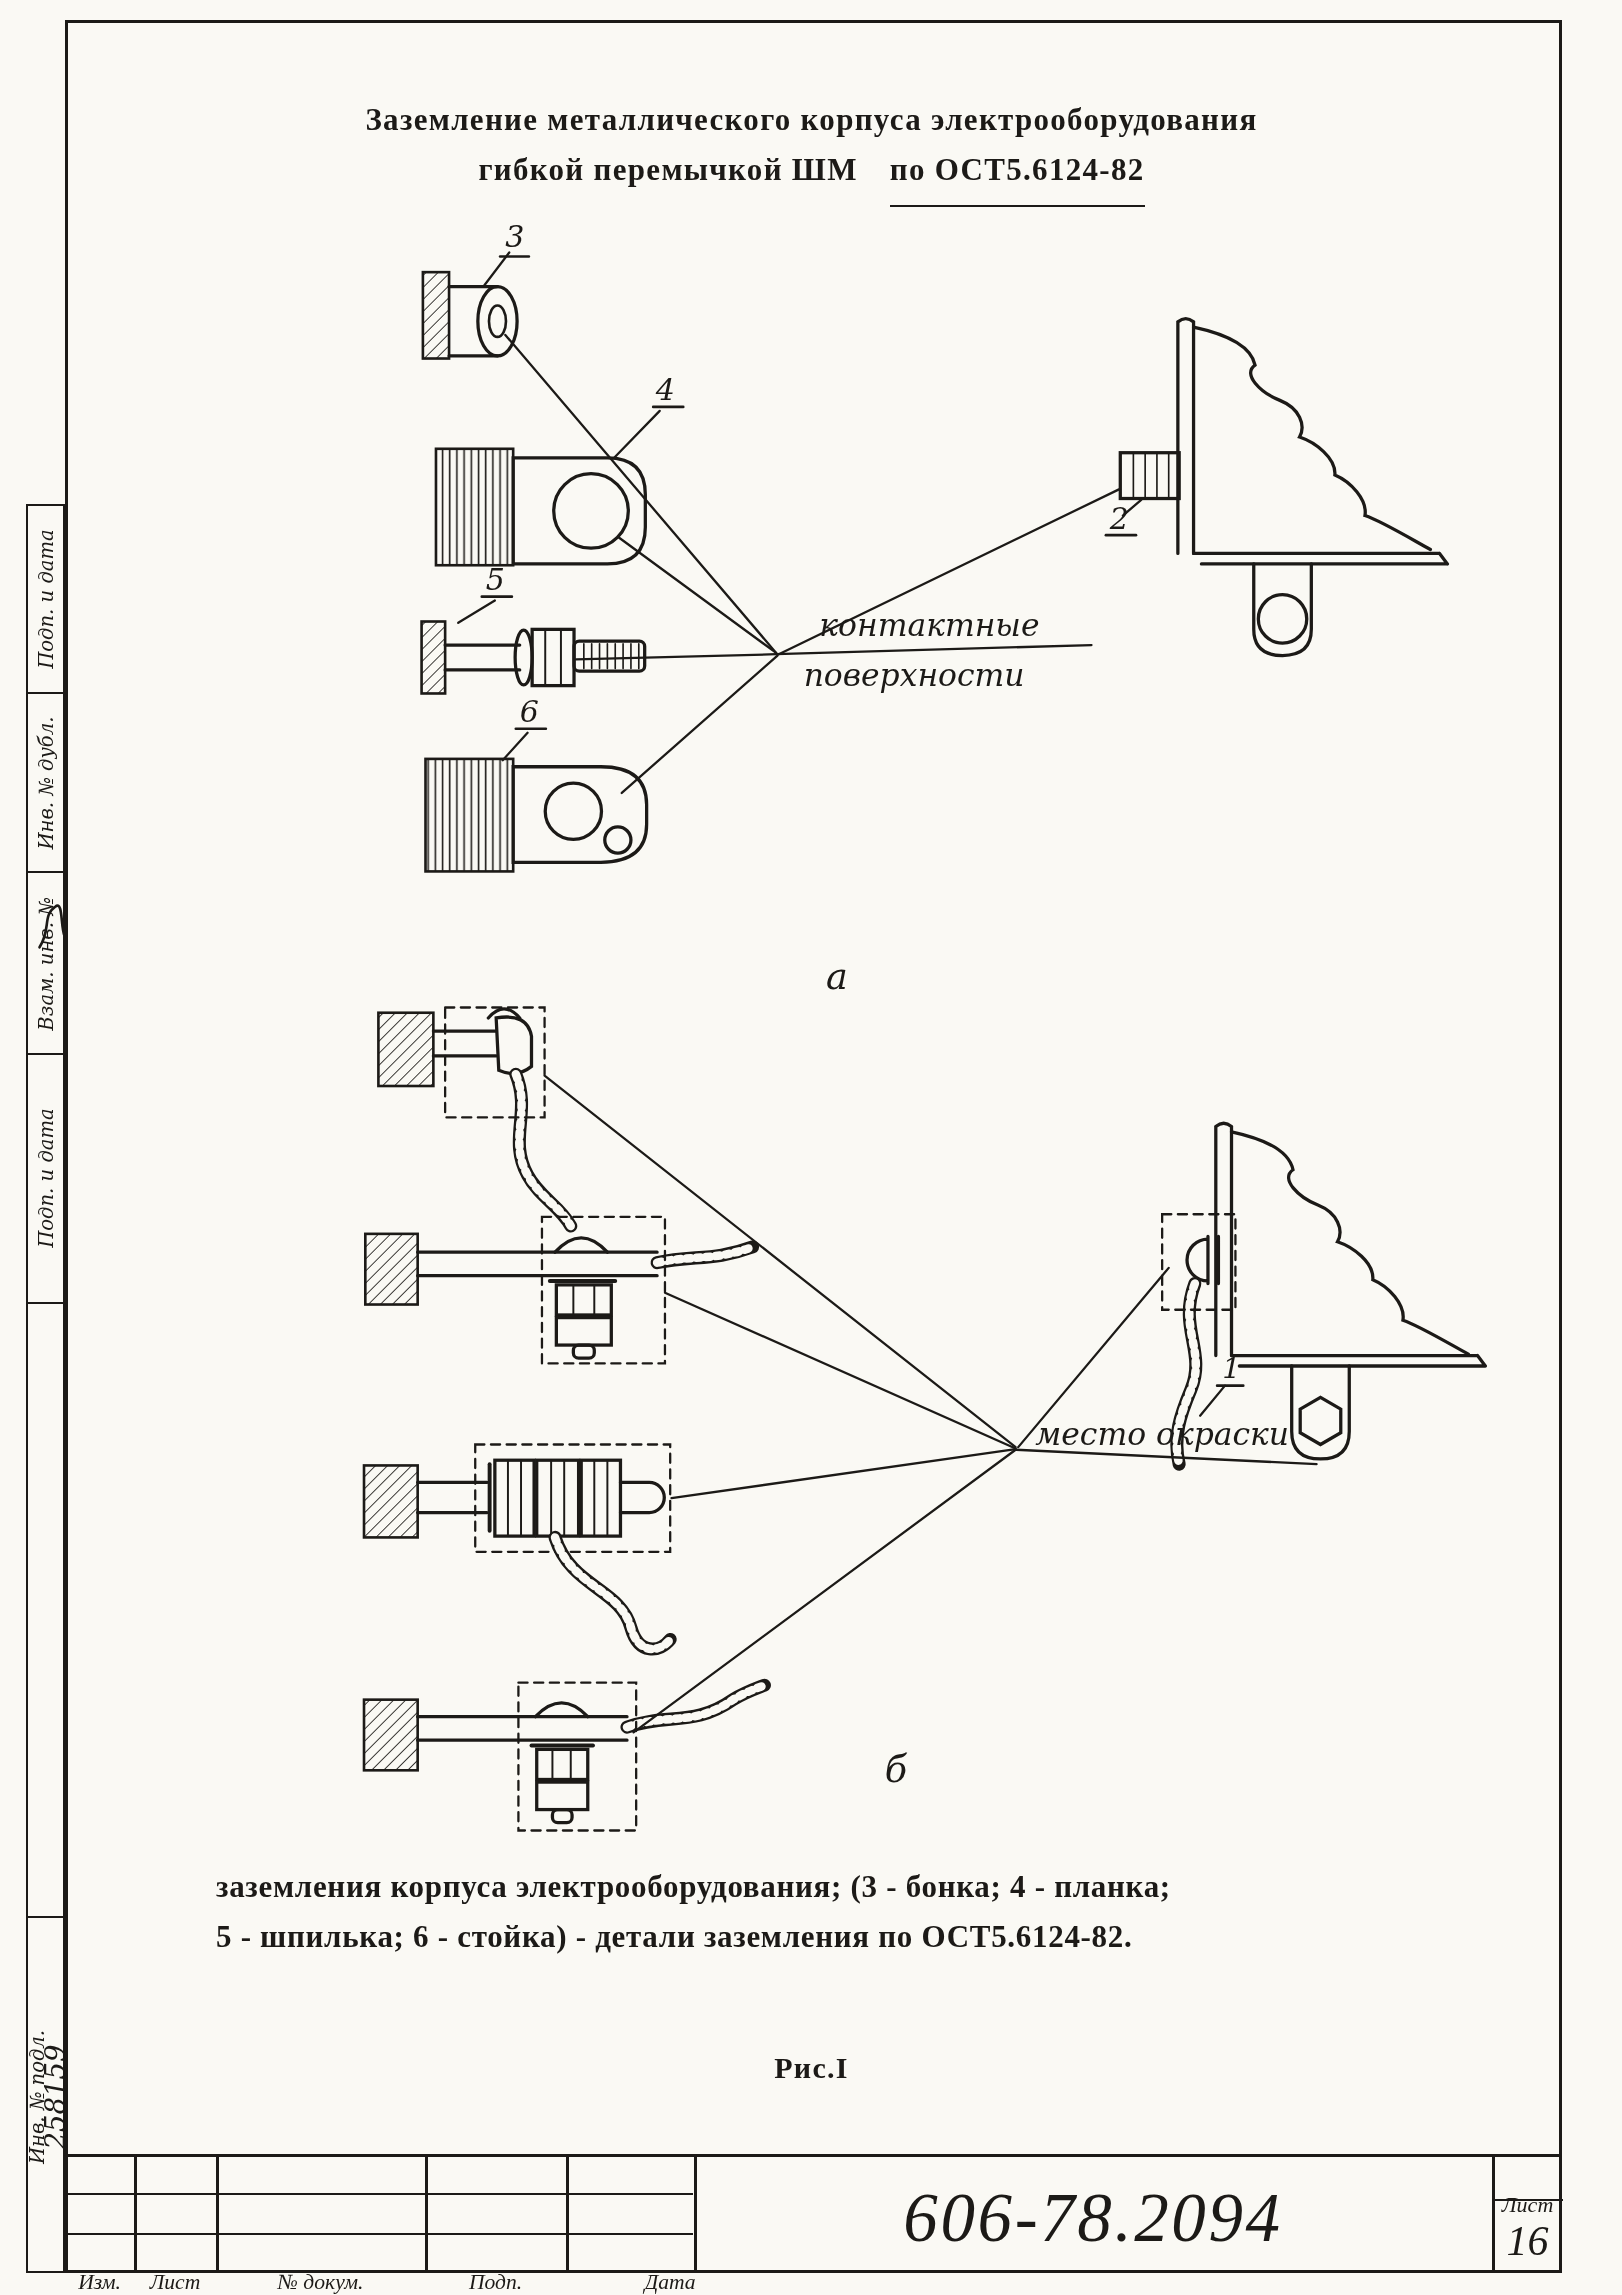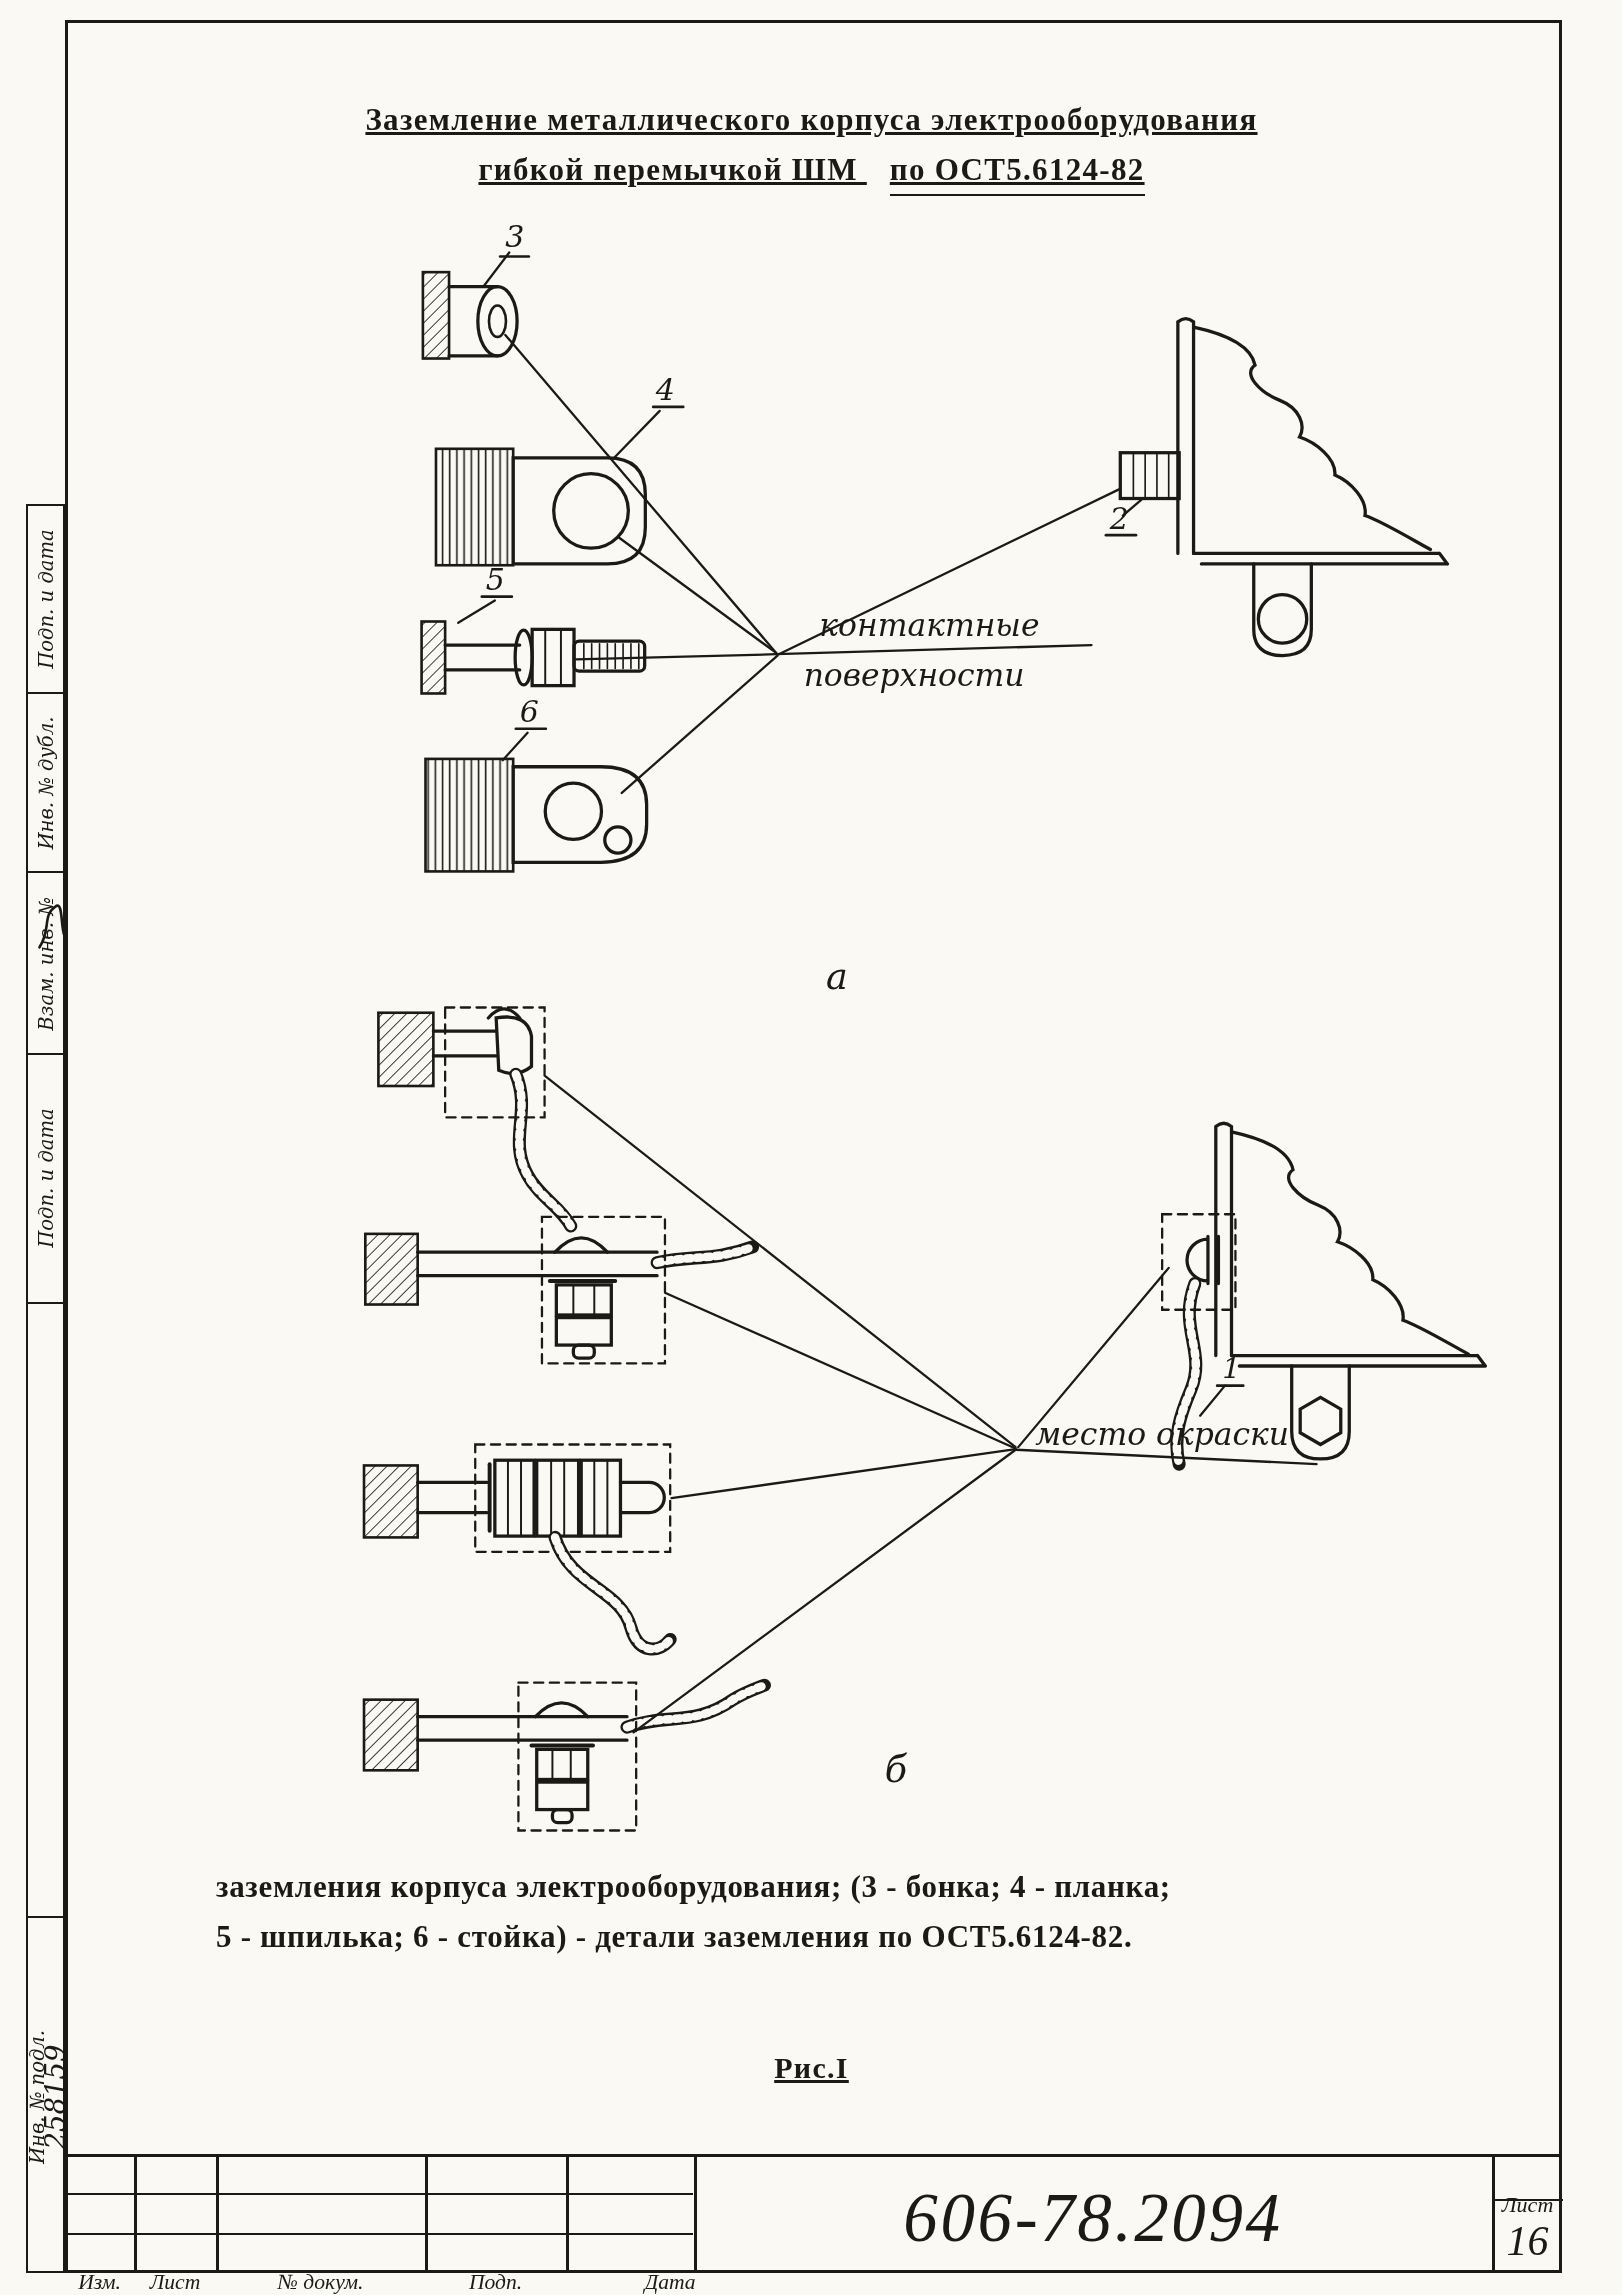--- a/index.html
+++ b/index.html
@@ -6,23 +6,23 @@
   body{
     width:1623px;height:2295px;position:relative;
     background:#faf9f4;color:#1c1a17;
     font-family:"Liberation Serif","DejaVu Serif",serif;
     overflow:hidden;
   }
   .abs{position:absolute;}
   
   .frame{left:65px;top:19.6px;width:1497px;height:2253px;border:3.3px solid #1c1a17;box-sizing:border-box;}
   
-  .tw{font-weight:bold;letter-spacing:1.3px;font-size:31px;white-space:nowrap;text-decoration:underline;}
+  .tw{font-weight:bold;letter-spacing:1.3px;font-size:31px;white-space:nowrap;}
   .center{left:0;width:1623px;text-align:center;}
-  .u{border-bottom:2.6px solid #1c1a17;padding-bottom:7px;margin-left:23px;}
+  .u{border-bottom:2.6px solid #1c1a17;padding-bottom:18px;margin-left:23px;}
   
   .caption{left:216px;top:1862px;width:1283px;font-weight:bold;font-size:31px;letter-spacing:0.7px;line-height:50px;white-space:nowrap;}
   
   .strip{left:26px;top:504px;width:39px;height:1769px;border:2px solid #1c1a17;box-sizing:border-box;}
   .vcell{position:absolute;left:0;width:100%;border-bottom:2px solid #1c1a17;box-sizing:border-box;}
   .vcell:last-child{border-bottom:none;}
   .vtext{position:absolute;left:50%;top:50%;transform:translate(-50%,-50%) rotate(-90deg);
          white-space:nowrap;font-size:19.6px;font-style:italic;font-family:"DejaVu Serif",serif;}
   .vtext.b2{left:76%;font-size:27.5px;}
   .vtext.a2{left:26%;}

